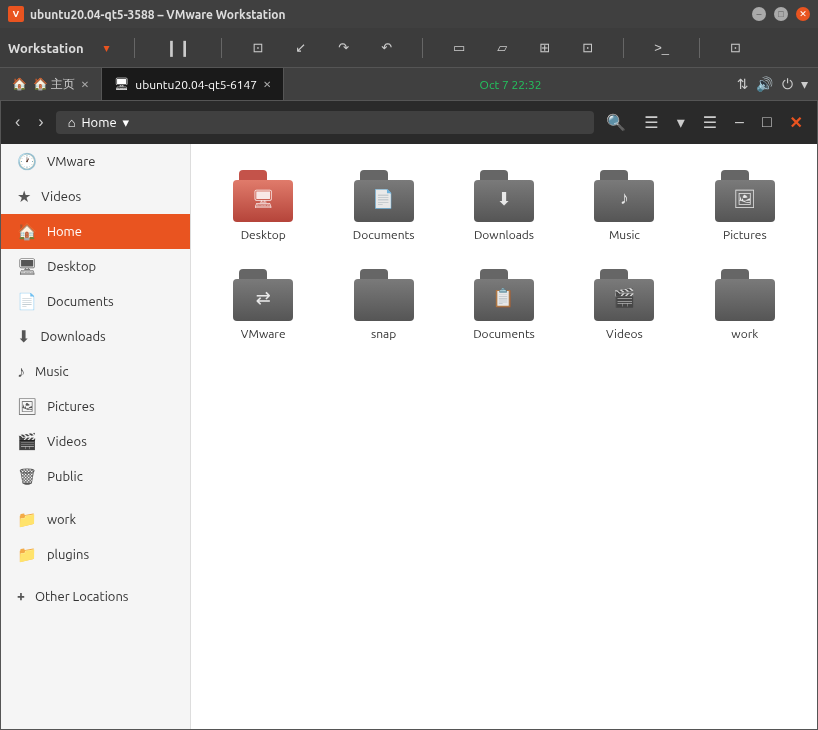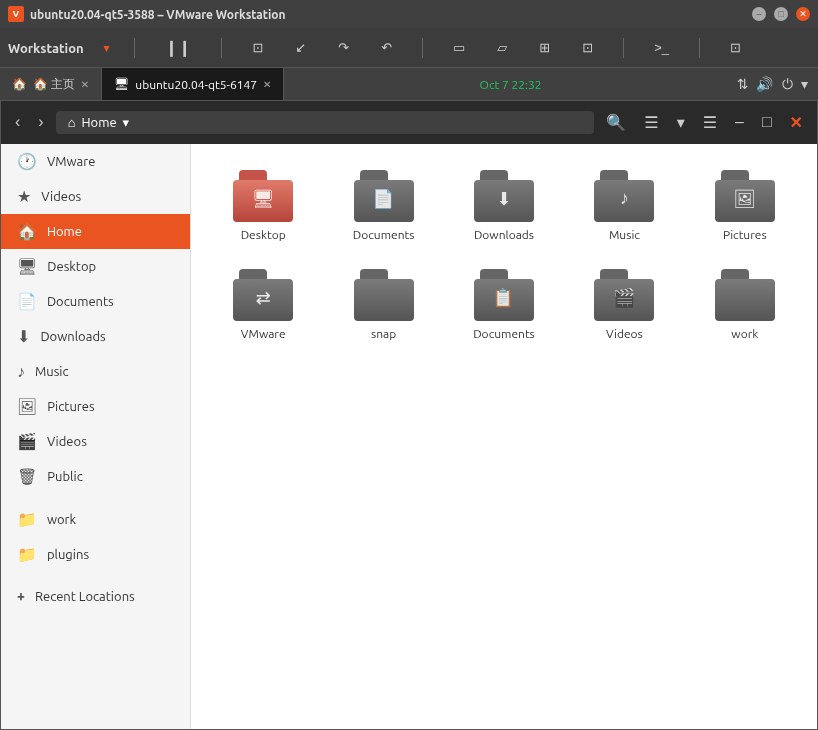--- a/index.html
+++ b/index.html
@@ -319,21 +319,21 @@
         <span class="si-icon">📁</span>
         <span>work</span>
       </div>
       <div class="sidebar-item">
         <span class="si-icon">📁</span>
         <span>plugins</span>
       </div>
       <div style="height:8px;"></div>
       <div class="sidebar-item">
         <span class="si-icon" style="font-size:14px; font-weight:bold;">+</span>
-        <span>Recent Locations</span>
+        <span>Other Locations</span>
       </div>
     </div>
 
     <div class="fm-main">
       <div class="folder-grid" id="folder-grid">
 
       <div class="folder-item">
             <div class="folder-icon">
               <div class="folder-tab" style="background: rgb(196, 83, 74);"></div>
               <div class="folder-base" style="background: linear-gradient(rgb(224, 123, 107), rgb(181, 68, 58));"></div>

